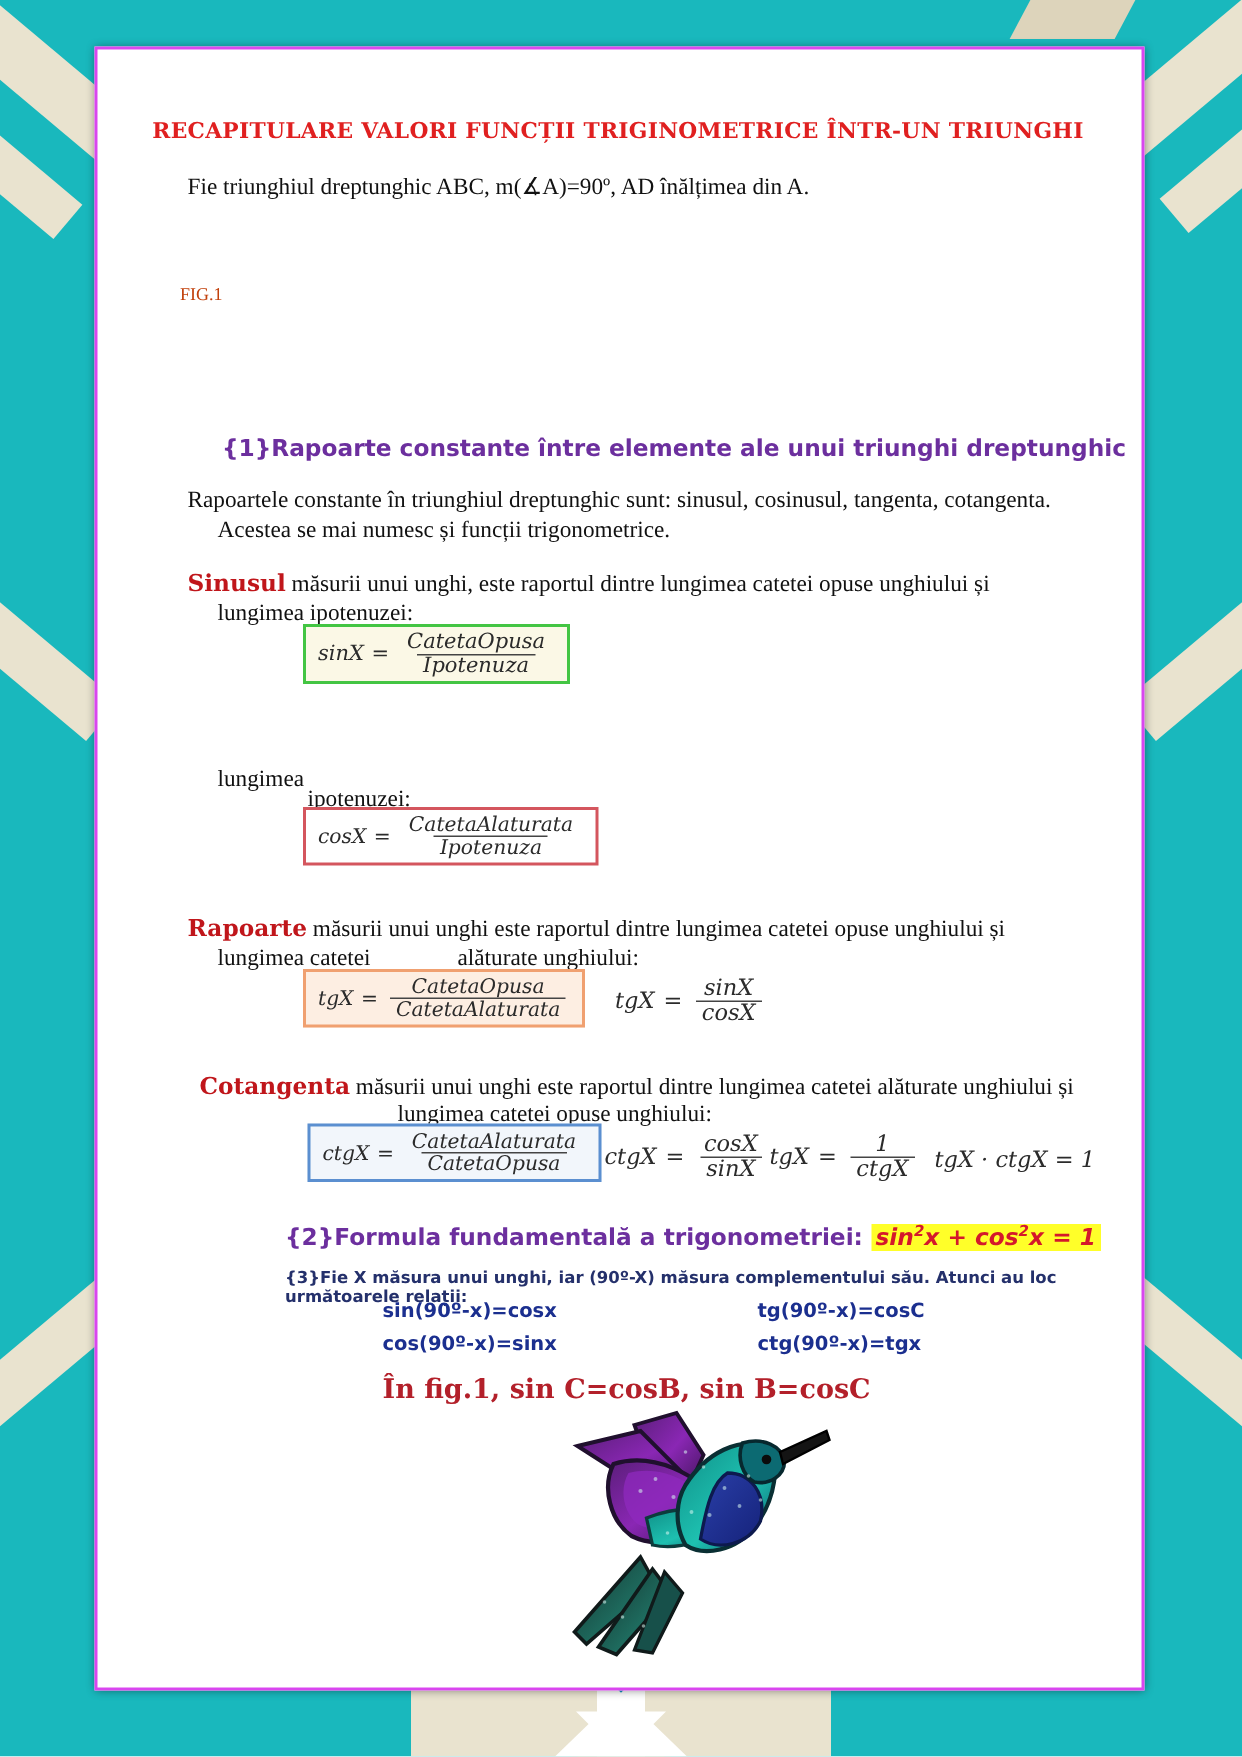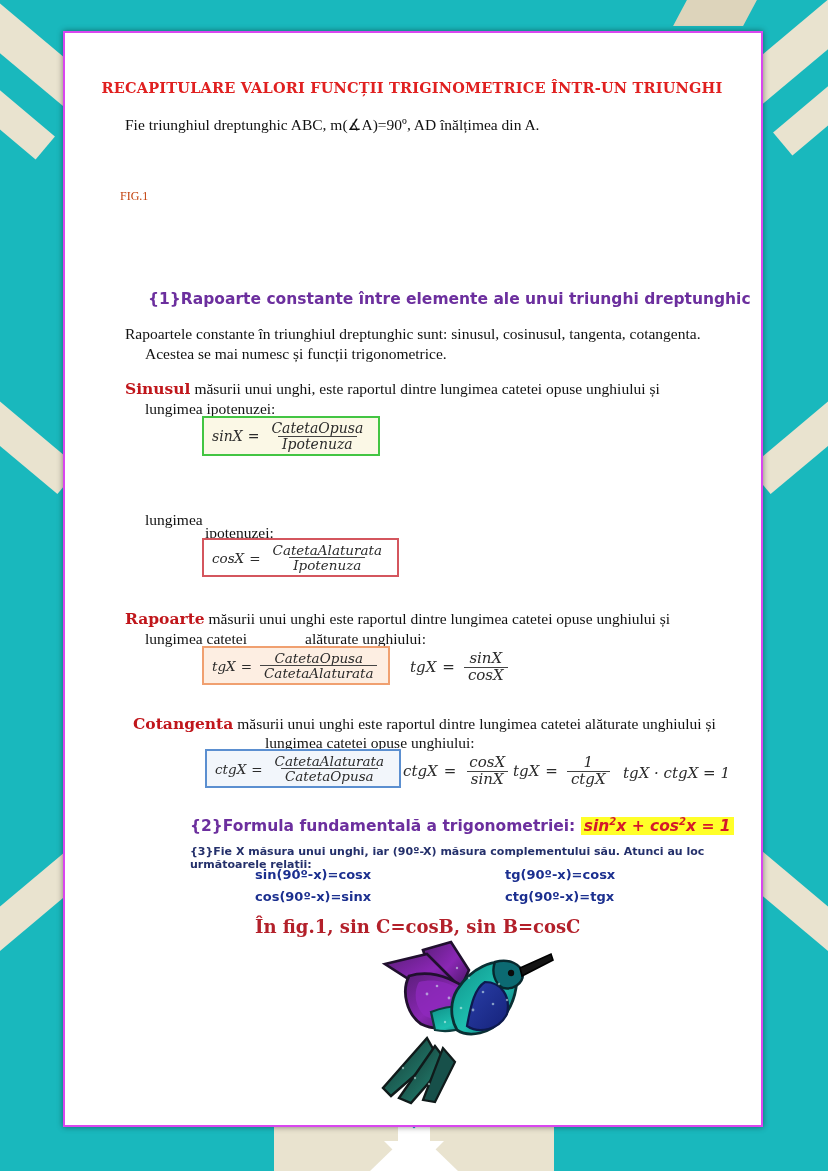--- a/index.html
+++ b/index.html
@@ -264,21 +264,21 @@
     <span>{2}Formula fundamentală a trigonometriei:</span>
     <span class="hl"><span>sin</span><sup>2</sup><span>x + cos</span><sup>2</sup><span>x = 1</span></span>
   </div>
 
   <div class="sect3">
     <span>{3}</span><span>Fie X măsura unui unghi, iar (90º-X) măsura complementului său. Atunci au loc următoarele relații:</span>
   </div>
 
   <div class="rel" style="left:190px;top:834px;">sin(90º-x)=cosx</div>
   <div class="rel" style="left:190px;top:856px;">cos(90º-x)=sinx</div>
-  <div class="rel" style="left:440px;top:834px;">tg(90º-x)=cosx</div>
+  <div class="rel" style="left:440px;top:834px;">tg(90º-x)=cosC</div>
   <div class="rel" style="left:440px;top:856px;">ctg(90º-x)=tgx</div>
 
   <div class="fig-note">În fig.1,  sin C=cosB, sin B=cosC</div>
 
   <div id="bird">
     <svg viewBox="0 0 190 175" width="190" height="175">
       <defs>
         <linearGradient id="gWing" x1="0" y1="0" x2="1" y2="1">
           <stop offset="0%" stop-color="#5b1e7a"></stop>
               <stop offset="50%" stop-color="#8a27b4"></stop>

